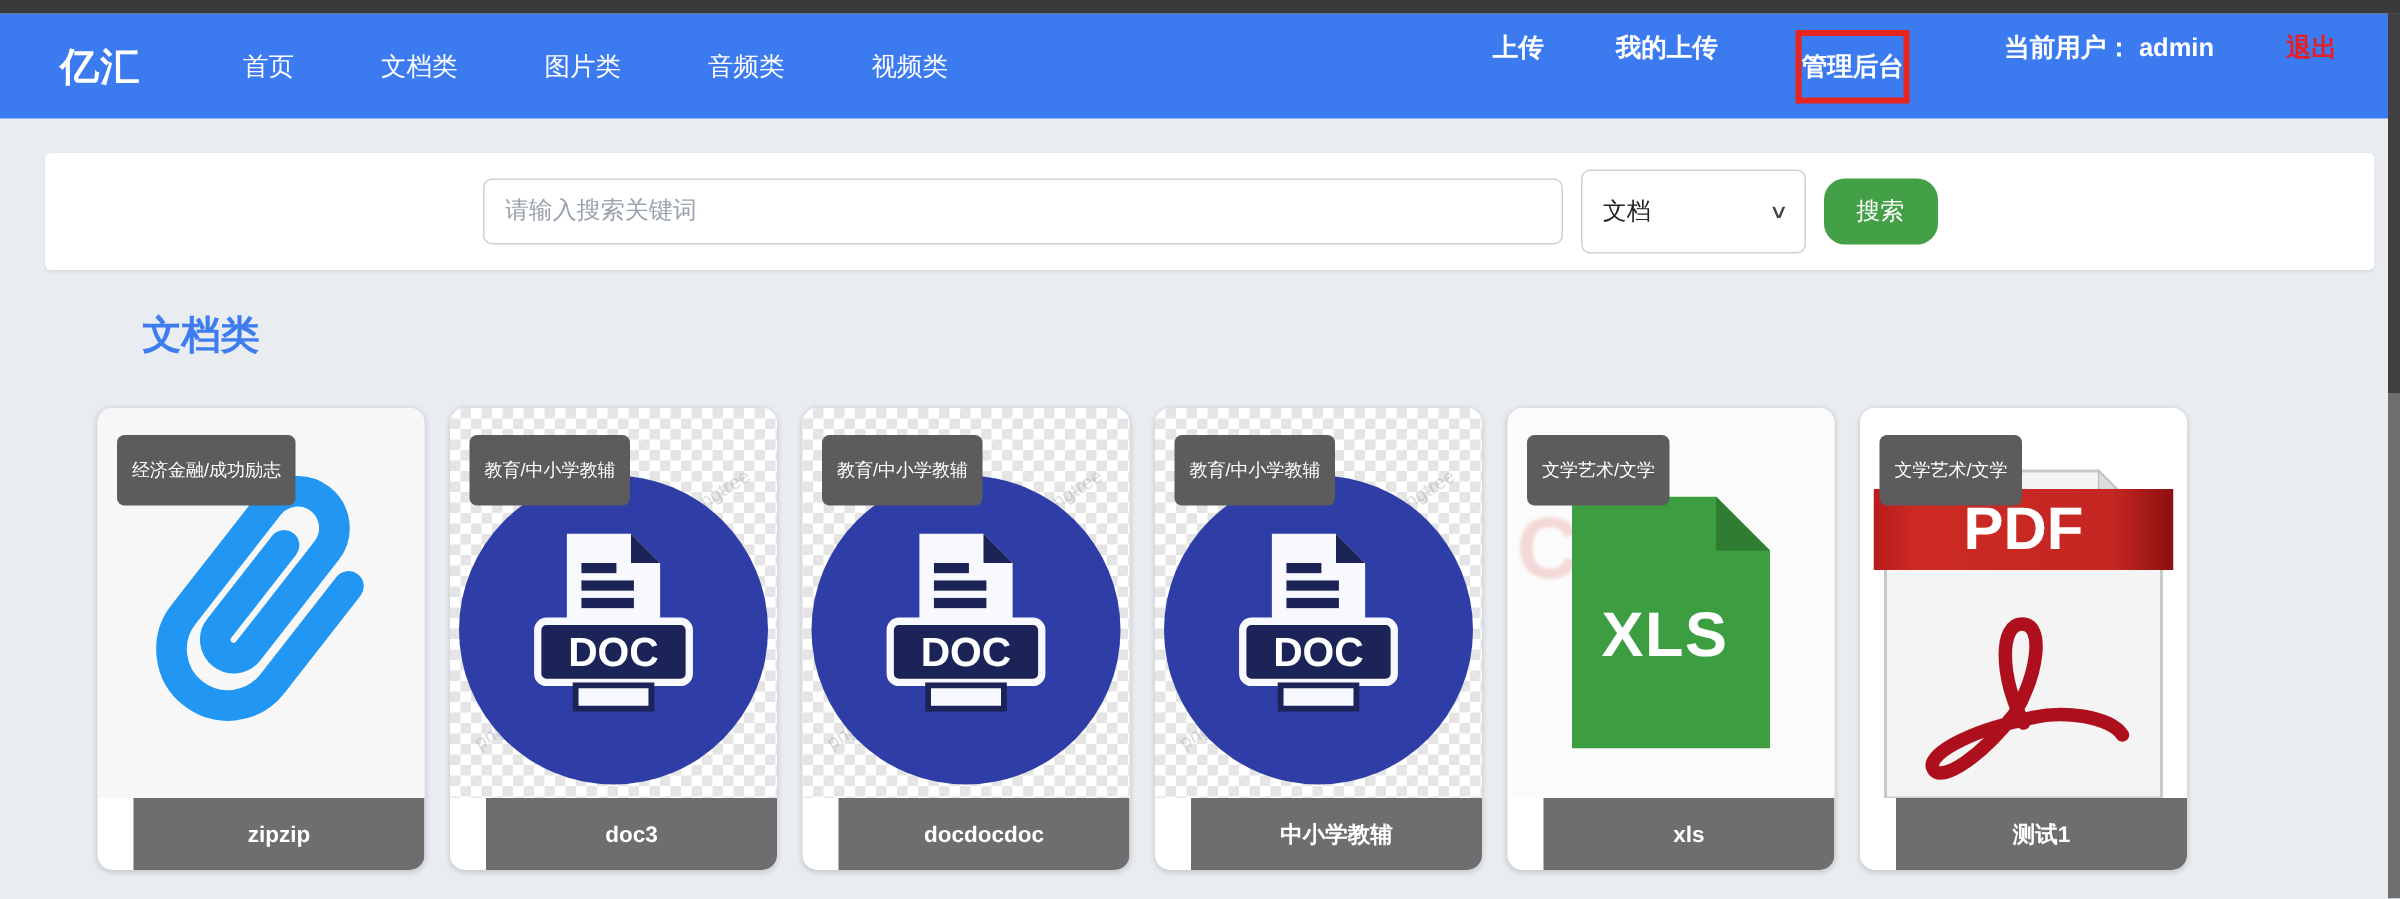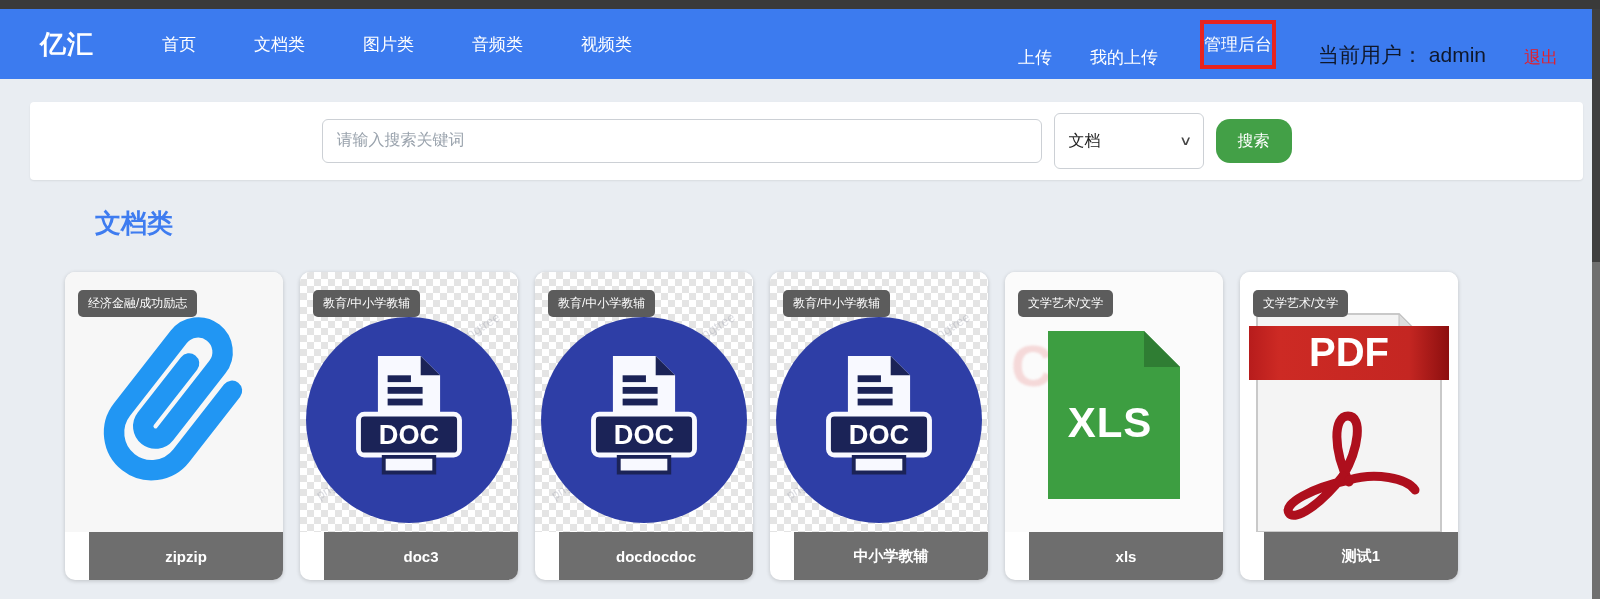--- a/index.html
+++ b/index.html
@@ -14,25 +14,25 @@
 
   
   .navbar {
     height:70px; background:#3c7bef; display:flex; align-items:center;
     padding:0 42px 0 40px; color:#fff; position:relative; z-index:5;
   }
   .logo { font-size:26px; font-weight:bold; letter-spacing:1px; margin-right:68px; cursor:pointer; }
   .nav-left { display:flex; gap:58px; align-items:center; }
   .nav-left a, .nav-right a { color:#fff; text-decoration:none; font-size:17px; cursor:pointer; }
   .nav-spacer { flex:1; }
-  .nav-right { display:flex; align-items:flex-end; gap:38px; }
+  .nav-right { display:flex; align-items:flex-start; gap:48px;font-weight:bold; }
   .admin-box {
     border:4px solid #e8241e; padding:9px 0; display:inline-block; margin:0 4px;
   }
-  .current-user { font-size:21px; color:#0f172a; }
+  .current-user { font-size:17px; color:#ffffff;margin-left:11px; }
   .logout { color:#e81d26 !important; font-size:17px; }
 
   
   .search-panel {
     width:1553px; margin:23px 0 0 30px; height:78px; background:#fff;
     border-radius:4px; box-shadow:0 1px 2px rgba(0,0,0,.08);
     display:flex; align-items:center; justify-content:center; gap:12px;
   }
   .search-input {
     width:720px; height:44px; border:1px solid #ccd0d5; border-radius:6px;
@@ -76,21 +76,21 @@
   .media.checker {
     background-color:#fff;
     background-image:
       linear-gradient(45deg,#e4e4e4 25%,transparent 25%,transparent 75%,#e4e4e4 75%),
       linear-gradient(45deg,#e4e4e4 25%,transparent 25%,transparent 75%,#e4e4e4 75%);
     background-size:14px 14px;
     background-position:0 0,7px 7px;
   }
   .badge {
     position:absolute; top:18px; left:13px; background:#5c5c5c; color:#fff;
-    font-size:12px; padding:5px 10px; border-radius:5px; z-index:3; white-space:nowrap;
+    font-size:12px; padding:15px 10px; border-radius:5px; z-index:3; white-space:nowrap;
   }
   .card-footer {
     height:48px; background:#6e6e6e; color:#fff; font-weight:bold; font-size:15px;
     display:flex; align-items:center; justify-content:center;margin-left:24px;
   }
   
   .wm {
     position:absolute; color:rgba(140,142,158,.30); font-size:13px;
     transform:rotate(-32deg); z-index:1; pointer-events:none;
   }

